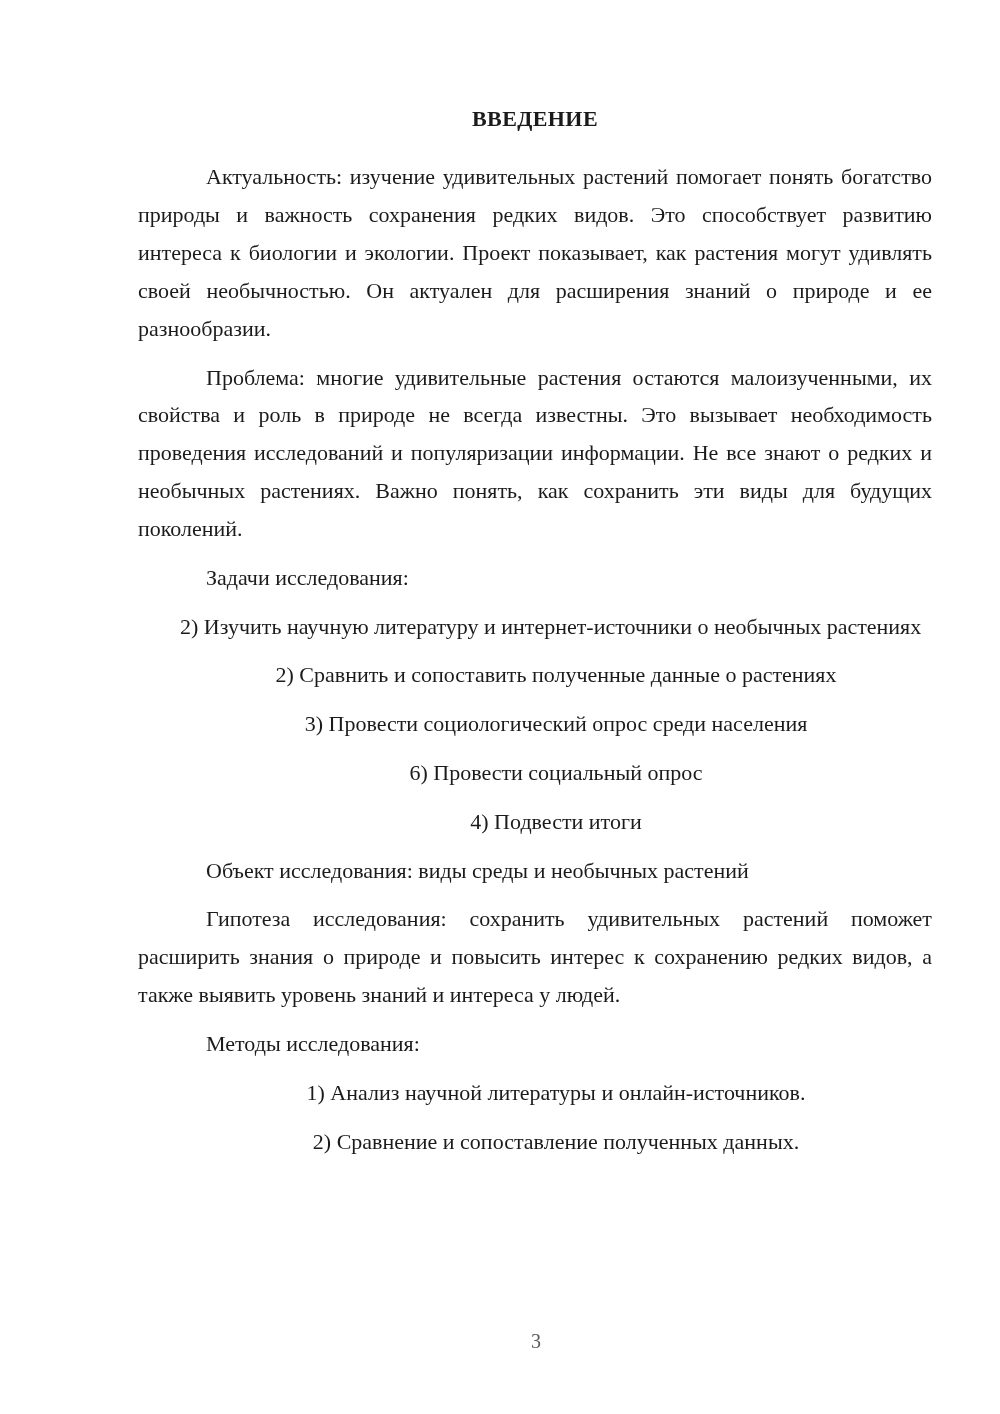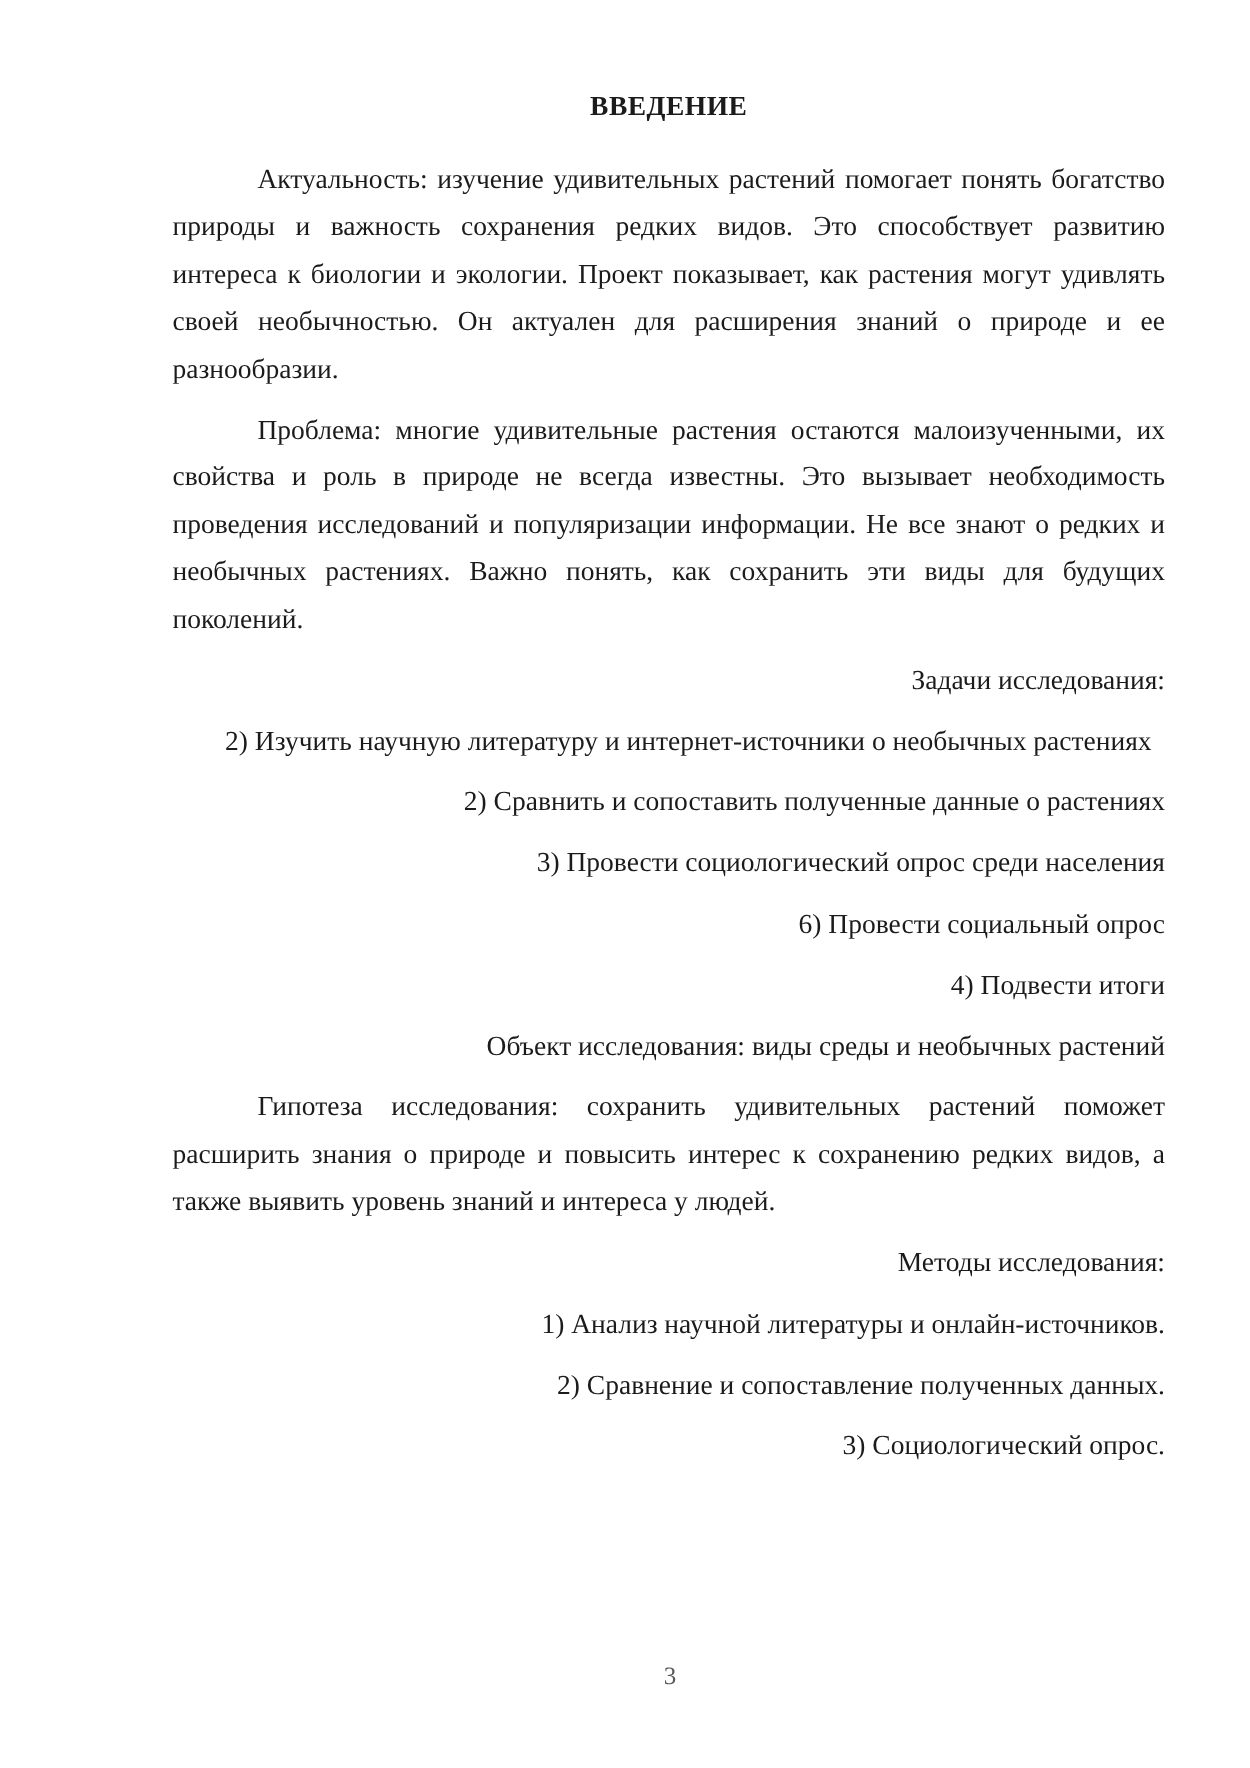--- a/index.html
+++ b/index.html
@@ -15,21 +15,21 @@
     background: #ffffff;
     margin: 0 auto;
     overflow: hidden;
     font-family: "Liberation Serif", "DejaVu Serif", serif;
     color: #1b1b1b;
     box-sizing: border-box;
   }
   .content {
     position: absolute;
     left: 138px;
-    top: 72px;
+    top: 106px;
     width: 794px;
   }
   .doc-title {
     font-size: 22px;
     font-weight: bold;
     text-align: center;
     letter-spacing: 0.4px;
     margin: 0 0 26px 0;
     line-height: 1.2;
   }
@@ -42,31 +42,31 @@
     hyphens: none;
   }
   
   .para {
     text-indent: 68px;
     margin-bottom: 11px;
   }
   
   .stmt {
     text-indent: 68px;
-    text-align: right;
+    text-align: left;
     margin-bottom: 11px;
   }
   
   .list-item {
     text-indent: 42px;
     margin-bottom: 11px;
     text-align: justify;
   }
   .list-item.single {
-    text-align: right;
+    text-align: center;
   }
   .page-number {
     position: absolute;
     top: 1330px;
     left: 0;
     width: 1000px;
     text-align: center;
     font-size: 20px;
     color: #5a5a5a;
     font-family: "Liberation Serif", "DejaVu Serif", serif;
@@ -106,21 +106,20 @@
 
 
     <p class="para">Гипотеза исследования: сохранить удивительных растений поможет расширить знания о природе и повысить интерес к сохранению редких видов, а также выявить уровень знаний и интереса у людей.</p>
 
     <p class="stmt">Методы исследования:</p>
 
     <p class="list-item single">1) Анализ научной литературы и онлайн-источников.</p>
 
     <p class="list-item single">2) Сравнение и сопоставление полученных данных.</p>
 
-    <p class="list-item single">3) Социологический опрос.</p>
 
   </div>
 
   <div class="page-number">
     <span>3</span>
   </div>
 
 </div>
 
 </body></html>

